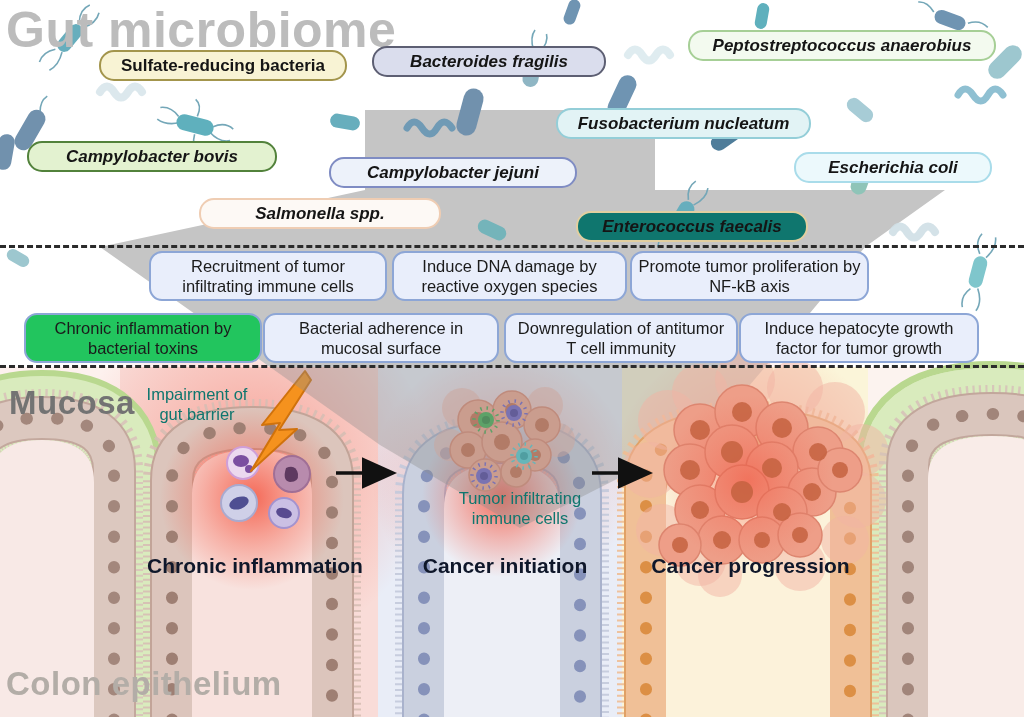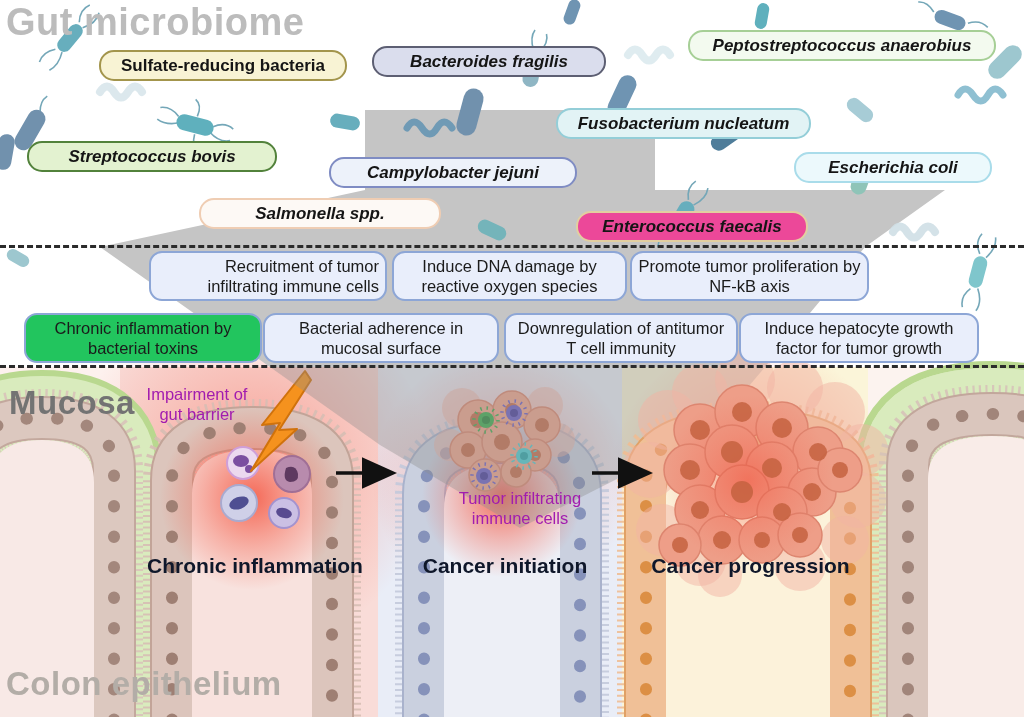--- a/index.html
+++ b/index.html
@@ -5,21 +5,21 @@
   html,body{margin:0;padding:0;background:#ffffff;}
   #canvas{
     position:relative;width:1024px;height:717px;overflow:hidden;
     font-family:"Liberation Sans", sans-serif;background:#ffffff;
   }
   #bg-svg{position:absolute;left:0;top:0;z-index:1;}
   .dash{position:absolute;left:0;width:1024px;height:0;border-top:3px dashed #2b2b2b;z-index:4;}
   #dash-top{top:245px;}
   #dash-bottom{top:365px;}
   .big-title{position:absolute;font-weight:bold;z-index:5;letter-spacing:.5px;}
-  #title-gm{left:6px;top:1px;font-size:38px;color:#bcbcbc;}
+  #title-gm{left:6px;top:1px;font-size:50px;color:#bcbcbc;}
   #lbl-mucosa{left:9px;top:384px;font-size:33px;color:#737373;}
   #lbl-colon{left:6px;top:665px;font-size:33px;color:#b3ada7;}
   .pill{
     position:absolute;z-index:6;height:31px;box-sizing:border-box;
     border:2.5px solid #888;border-radius:15px;background:#fff;
     display:flex;align-items:center;justify-content:center;
     font-size:17px;font-weight:bold;color:#151515;white-space:nowrap;
   }
   .italic{font-style:italic;}
   .p0{left:99px;top:50px;width:248px;}
@@ -30,28 +30,28 @@
   .p5{left:329px;top:157px;width:248px;}
   .p6{left:794px;top:152px;width:198px;}
   .p7{left:199px;top:198px;width:242px;}
   .p8{left:576px;top:211px;width:232px;}
   .mech{
     position:absolute;z-index:6;height:50px;box-sizing:border-box;
     background:#e9eefb;border:2px solid #8da6d6;border-radius:13px;
     display:flex;align-items:center;justify-content:center;text-align:center;
     font-size:16.5px;line-height:1.22;color:#1b1b1b;padding:2px 6px;
   }
-  .m0{left:149px;top:251px;width:238px;text-align:right;}
+  .m0{left:149px;top:251px;width:238px;}
   .m1{left:392px;top:251px;width:235px;}
   .m2{left:630px;top:251px;width:239px;}
   .m3{left:24px;top:313px;width:238px;}
   .m4{left:263px;top:313px;width:236px;}
   .m5{left:504px;top:313px;width:234px;}
   .m6{left:739px;top:313px;width:240px;}
-  .note{position:absolute;z-index:6;text-align:center;font-size:16.5px;color:#a21caf;line-height:1.2;}
+  .note{position:absolute;z-index:6;text-align:center;font-size:16.5px;color:#0f766e;line-height:1.2;}
   #note-impair{left:133px;top:385px;width:128px;}
   #note-tii{left:445px;top:489px;width:150px;}
   .stage{position:absolute;z-index:6;text-align:center;font-size:21px;font-weight:bold;color:#0f172a;}
   .s0{left:130px;top:554px;width:250px;}
   .s1{left:400px;top:554px;width:210px;}
   .s2{left:638px;top:554px;width:225px;}
   .flg{fill:none;stroke:#74a7b8;stroke-width:1.6;}
   .worm{fill:none;stroke-linecap:round;}
   .spikes{fill:none;stroke-width:3.5;stroke-dasharray:1.5 4.8;}
 </style>
@@ -333,25 +333,25 @@
   <div class="dash" id="dash-bottom"></div>
 
   <div class="big-title" id="title-gm">Gut microbiome</div>
   <div class="big-title" id="lbl-mucosa">Mucosa</div>
   <div class="big-title" id="lbl-colon">Colon epithelium</div>
 
   <div class="pill p0" style="background-color: rgb(248, 243, 212); border-color: rgb(163, 149, 76);">Sulfate-reducing bacteria</div>
   <div class="pill p1 italic" style="background-color: rgb(218, 221, 237); border-color: rgb(93, 95, 115);">Bacteroides fragilis</div>
   <div class="pill p2 italic" style="background-color: rgb(243, 250, 239); border-color: rgb(166, 207, 150);">Peptostreptococcus anaerobius</div>
   <div class="pill p3 italic" style="background-color: rgb(226, 243, 245); border-color: rgb(148, 206, 216);">Fusobacterium nucleatum</div>
-  <div class="pill p4 italic" style="background-color: rgb(227, 242, 208); border-color: rgb(82, 130, 59);">Streptococcus bovis</div>
+  <div class="pill p4 italic" style="background-color: rgb(227, 242, 208); border-color: rgb(82, 130, 59);">Campylobacter bovis</div>
   <div class="pill p5 italic" style="background-color: rgb(237, 242, 250); border-color: rgb(127, 140, 195);">Campylobacter jejuni</div>
   <div class="pill p6 italic" style="background-color: rgb(236, 249, 252); border-color: rgb(169, 220, 234);">Escherichia coli</div>
   <div class="pill p7 italic" style="background-color: rgb(253, 249, 245); border-color: rgb(239, 205, 179);">Salmonella spp.</div>
-  <div class="pill p8 italic" style="background-color: #ec4899; border-color: rgb(226, 207, 160);">Enterococcus faecalis</div>
+  <div class="pill p8 italic" style="background-color: #0f766e; border-color: rgb(226, 207, 160);">Enterococcus faecalis</div>
 
   <div class="mech m0" style="background-color: rgb(233, 238, 251); border-color: rgb(141, 166, 214);">Recruitment of tumor infiltrating immune cells</div>
   <div class="mech m1" style="background-color: rgb(233, 238, 251); border-color: rgb(141, 166, 214);">Induce DNA damage by reactive oxygen species</div>
   <div class="mech m2" style="background-color: rgb(233, 238, 251); border-color: rgb(141, 166, 214); border-radius: 13px;">Promote tumor proliferation by NF-kB axis</div>
   <div class="mech m3" style="background-color: #22c55e; border-color: rgb(141, 166, 214);">Chronic inflammation by bacterial toxins</div>
   <div class="mech m4" style="background-color: rgb(233, 238, 251); border-color: rgb(141, 166, 214);">Bacterial adherence in mucosal surface</div>
   <div class="mech m5" style="background-color: rgb(233, 238, 251); border-color: rgb(141, 166, 214);">Downregulation of antitumor T cell immunity</div>
   <div class="mech m6" style="background-color: rgb(233, 238, 251); border-color: rgb(141, 166, 214);">Induce hepatocyte growth factor for tumor growth</div>
 
   <div class="note" id="note-impair">Impairment of gut barrier</div>

